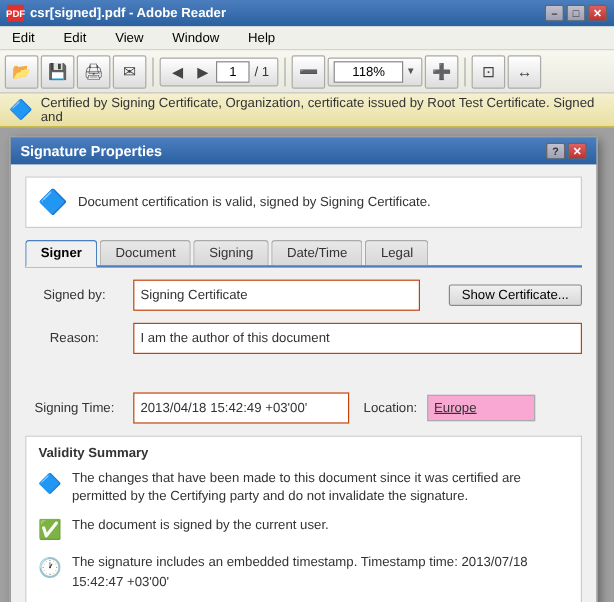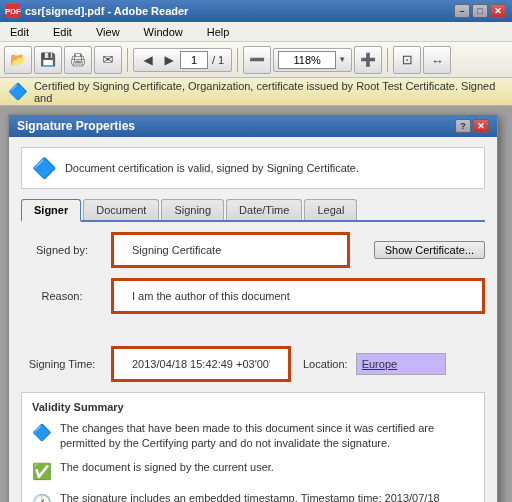--- a/index.html
+++ b/index.html
@@ -237,24 +237,24 @@
     .form-label {
       width: 90px;
       text-align: center;
       padding-right: 8px;
       font-size: 11px;
       color: #333;
       flex-shrink: 0;
     }
     .form-input {
       flex: 1;
-      height: 36px;
-      border: 3px solid #c2410c;
+      height: 26px;
+      border: 1px solid #c2410c;
       background: white;
-      padding: 2px 18px;
+      padding: 2px 5px;
       font-size: 11px;
       color: #333;
     }
     .show-cert-btn {
       margin-left: 24px;
       padding: 2px 10px;
       background: linear-gradient(to bottom, #f0f0f0, #d8d8d8);
       border: 1px solid #888;
       border-radius: 2px;
       font-size: 11px;
@@ -272,21 +272,21 @@
     .location-label {
       font-size: 11px;
       color: #333;
       padding: 0 8px 0 12px;
       flex-shrink: 0;
     }
     .location-input {
       width: 90px;
       height: 22px;
       border: 1px solid #aaa;
-      background: #c4b5fd;
+      background: #f9a8d4;
       padding: 2px 5px;
       font-size: 11px;
       color: #333;
       text-decoration: underline;
     }
 
     
     .validity-section {
       border: 1px solid #ccc;
       background: white;

